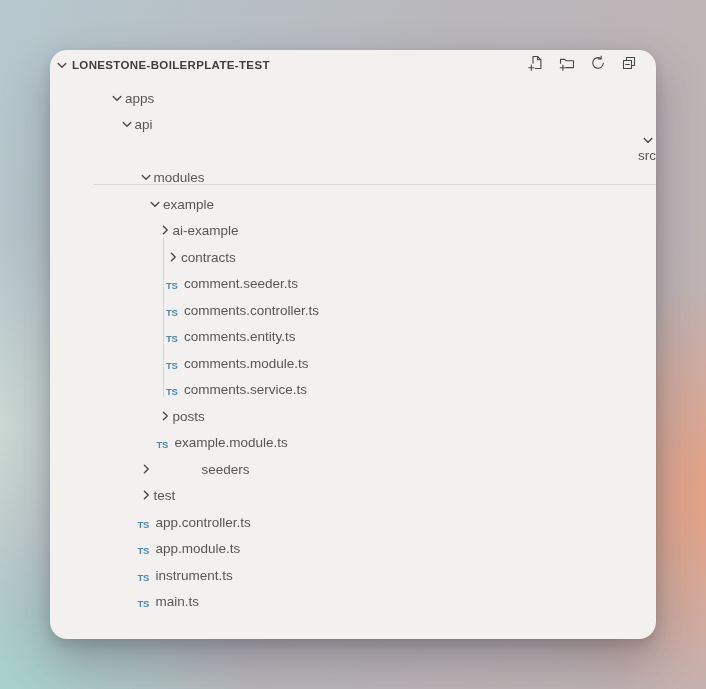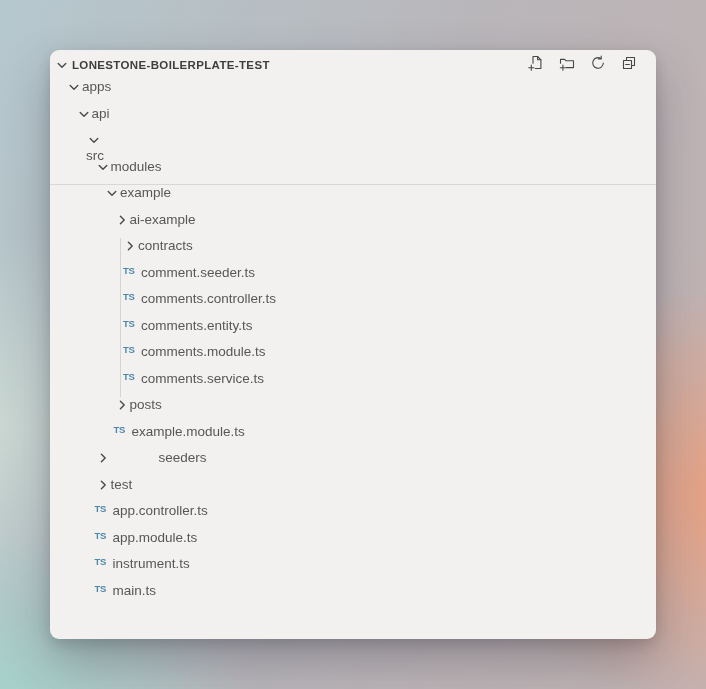--- a/index.html
+++ b/index.html
@@ -7,32 +7,32 @@
     width:706px;height:689px;overflow:hidden;
     font-family:"Liberation Sans","DejaVu Sans",sans-serif;
     background:
       radial-gradient(55% 45% at 103% 72%, rgba(233,160,128,.95) 0%, rgba(233,160,128,0) 68%),
       radial-gradient(60% 42% at -4% 104%, rgba(160,214,203,.95) 0%, rgba(160,214,203,0) 65%),
       radial-gradient(45% 40% at 0% 62%, rgba(209,223,214,.75) 0%, rgba(209,223,214,0) 70%),
       linear-gradient(108deg,#b5c8ce 0%,#b9b6ba 52%,#c2b2b2 100%);
   }
   .panel{
     position:absolute;left:50px;top:50px;width:606px;height:589px;
-    background:#f2f1ef;border-radius:9px;overflow:hidden;
+    background:#f2f1ef;border-radius:17px;overflow:hidden;
     box-shadow:0 22px 48px rgba(40,40,55,.30),0 5px 14px rgba(0,0,0,.14);
   }
   .header{height:29px;display:flex;align-items:center;padding:0 16px 0 4px;}
   .twistie{width:16px;height:16px;flex:none;display:flex;align-items:center;justify-content:center;}
   .title{flex:1;margin-left:2px;font-size:11.5px;font-weight:700;letter-spacing:.35px;color:#3e3e3e;white-space:nowrap;overflow:hidden;}
   .actions{display:flex;gap:9px;align-items:center;}
   .action-btn{width:22px;height:22px;display:flex;align-items:center;justify-content:center;background:none;border:none;padding:0;border-radius:4px;cursor:pointer;}
   .icon-stroke{stroke:#474747;fill:none;stroke-width:1.1;stroke-linecap:round;stroke-linejoin:round;}
   .chev{stroke:#4a4a4a;fill:none;stroke-width:1.4;stroke-linecap:round;stroke-linejoin:round;}
   .tree{position:relative;}
-  .row{height:26.5px;display:flex;align-items:flex-start;position:relative;font-size:13.5px;color:#575757;cursor:pointer;}
+  .row{height:26.5px;display:flex;align-items:flex-end;position:relative;font-size:13.5px;color:#575757;cursor:pointer;margin-left:43px;}
   .row .label{white-space:nowrap;}
   .row .badge{width:16px;flex:none;font-size:9.5px;font-weight:700;color:#4d87ae;letter-spacing:-.2px;margin-right:2px;}
   .row.selected{background:#e4e2e0;color:#2e2e2e;box-shadow:inset 0 1px 0 #c9c7c5,inset 0 -1px 0 #c9c7c5;}
   .row.divider-below{box-shadow:inset 0 -1px 0 #d9d7d5;}
   .row.guide::before{content:"";position:absolute;left:69.5px;top:0;bottom:0;width:1px;background:#d6d4d2;}
 </style>
 </head>
 <body>
 
 <div class="panel">

